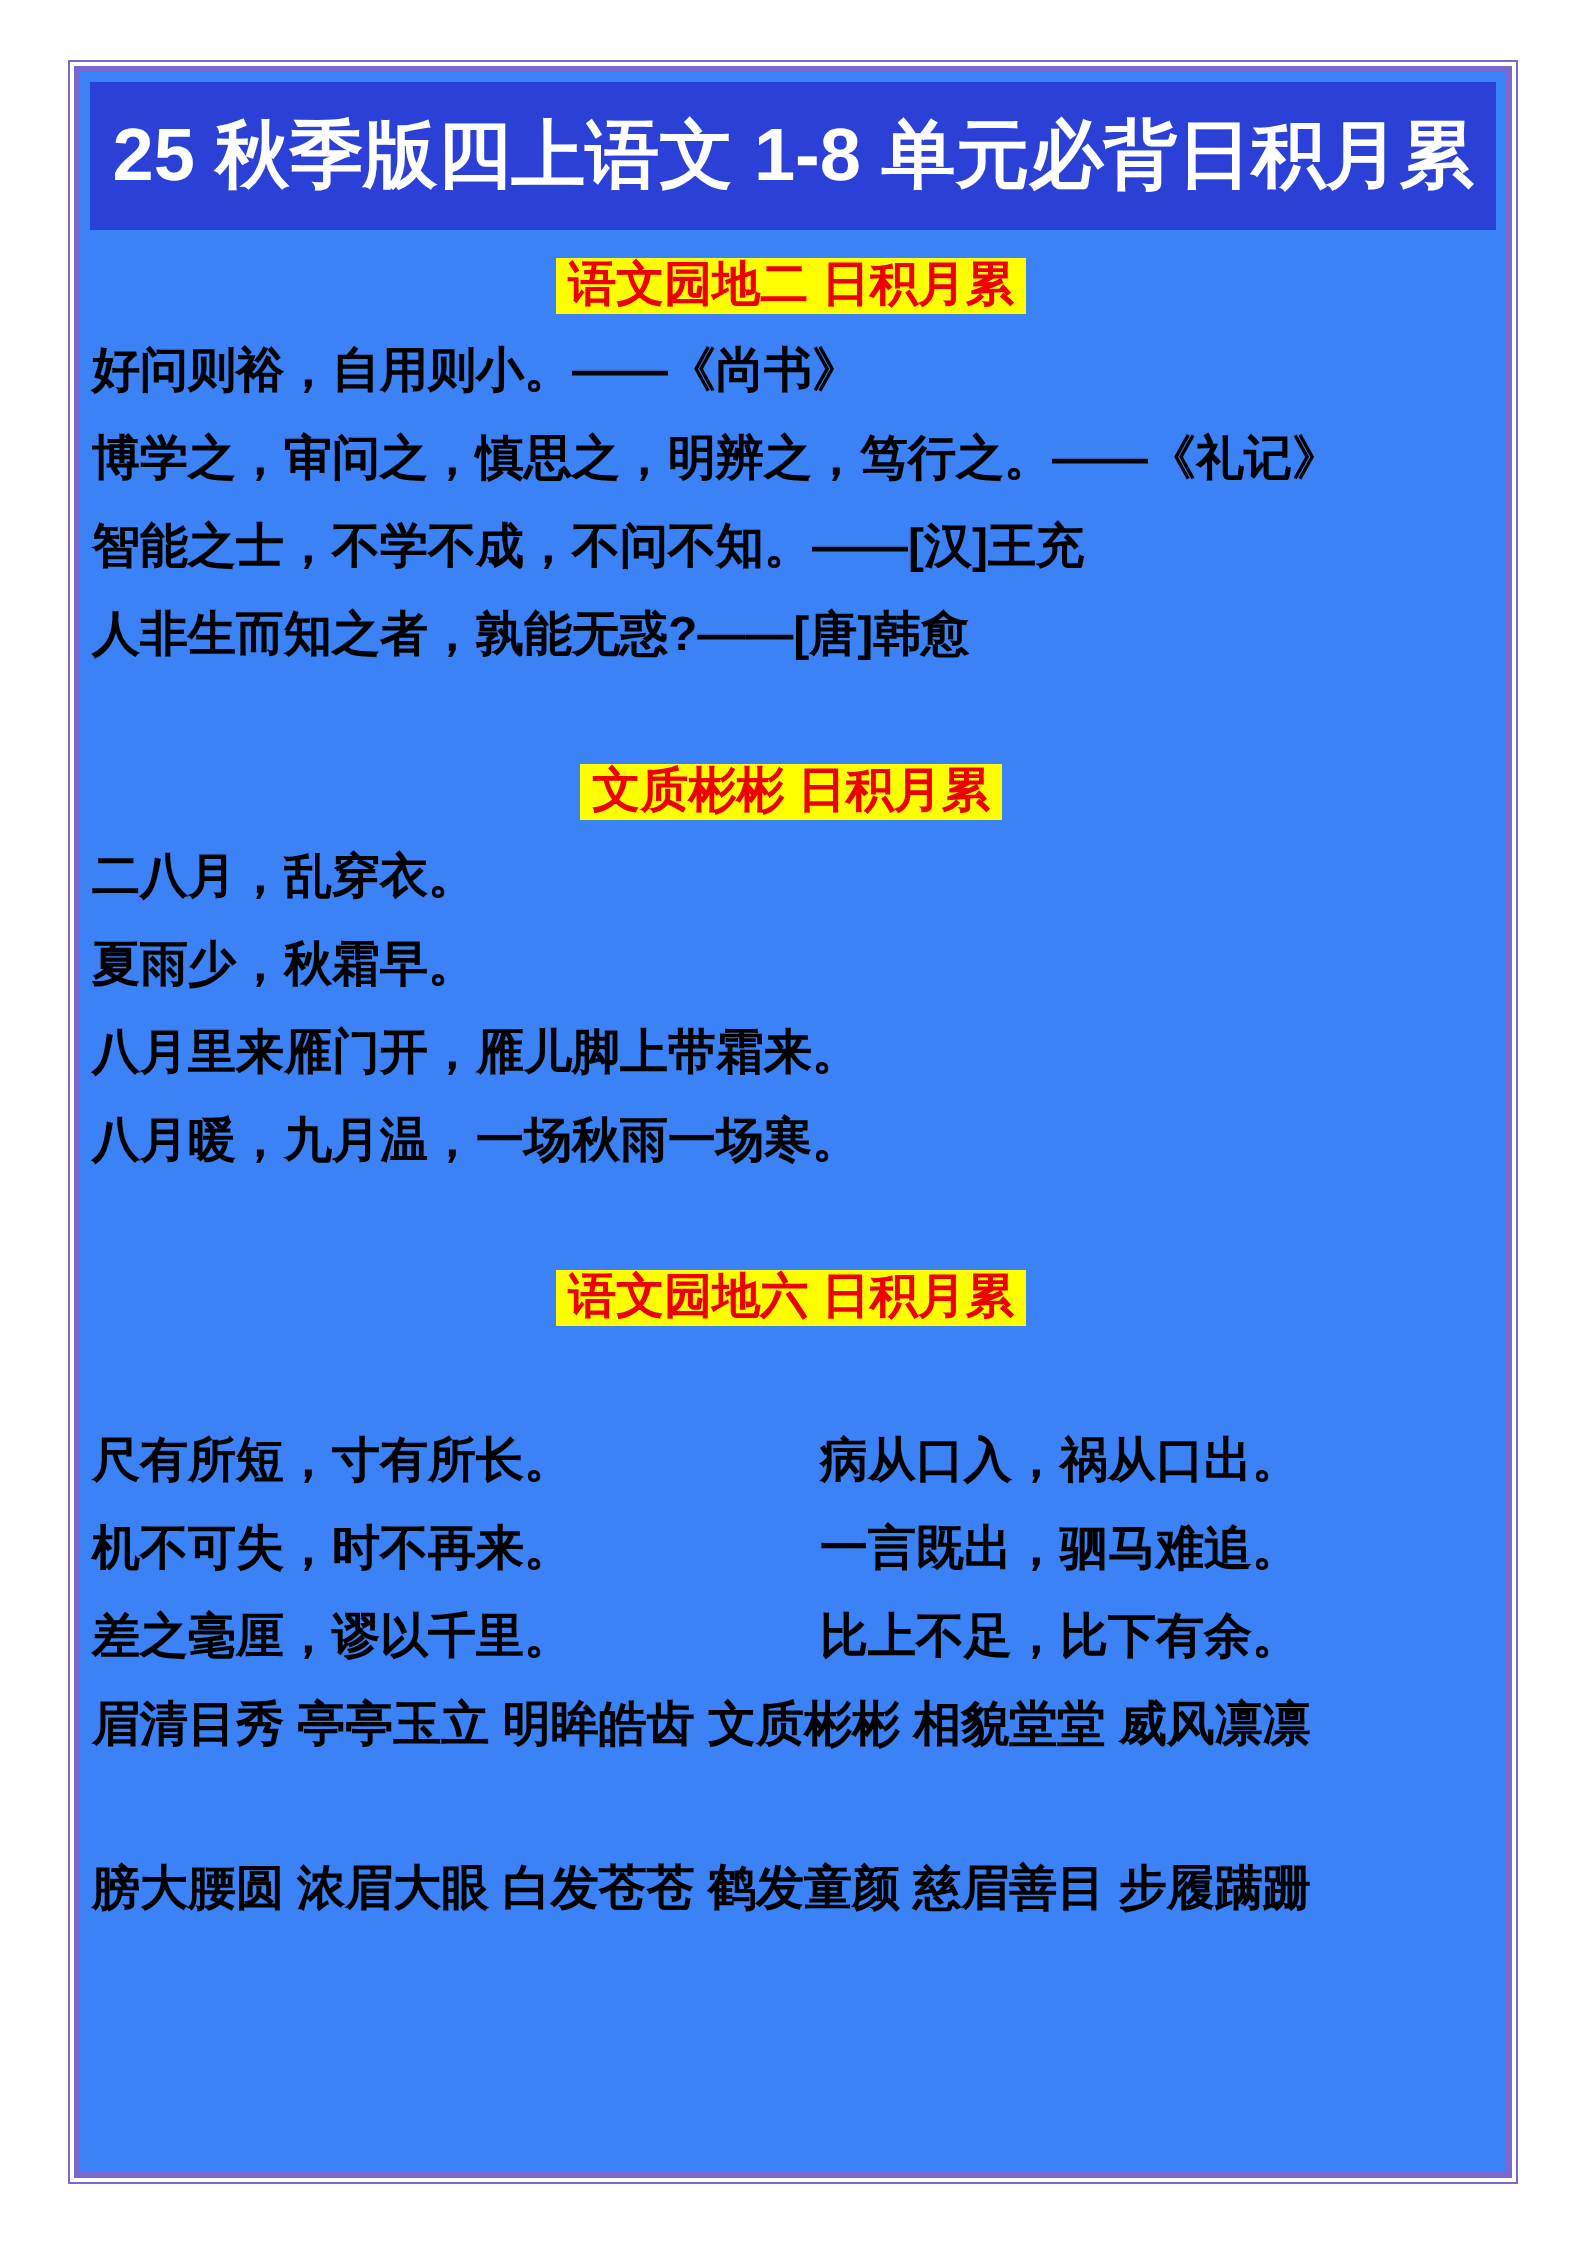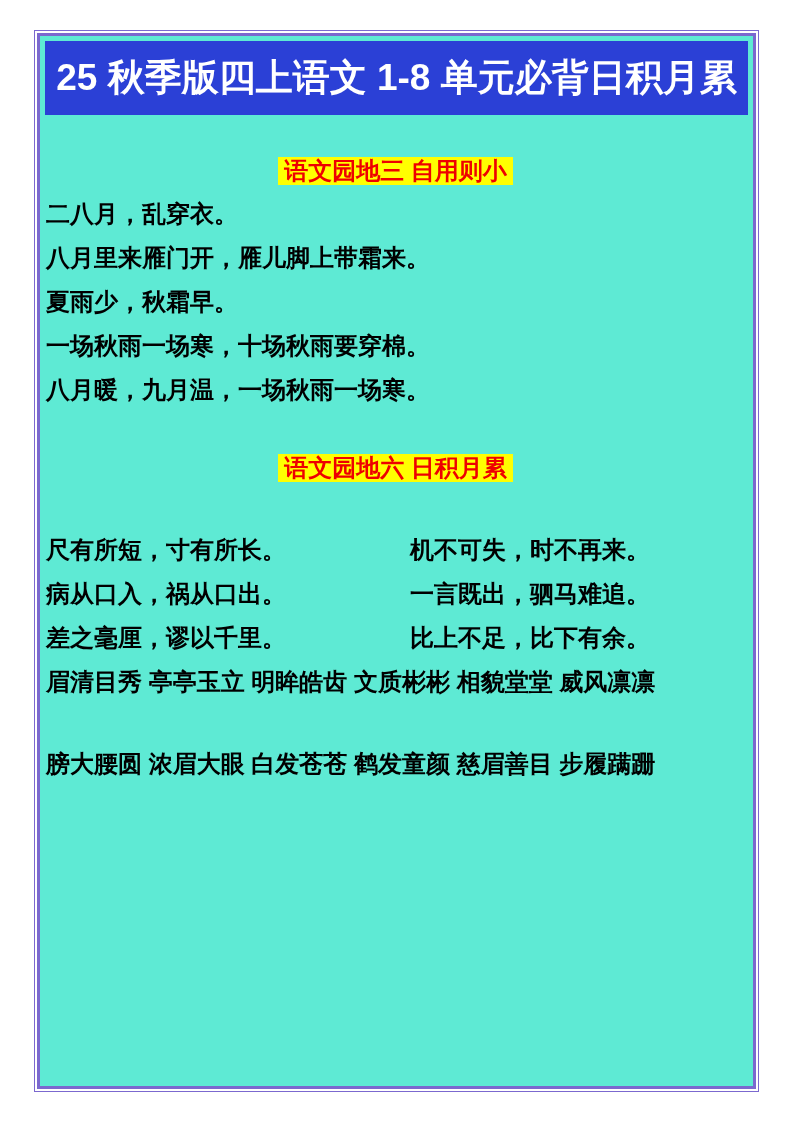--- a/index.html
+++ b/index.html
@@ -17,21 +17,21 @@
     font-family:"Liberation Sans","DejaVu Sans",sans-serif;
     position:relative;
     overflow:hidden;
   }
   .frame{
     position:absolute;
     left:37px;top:33px;right:37px;bottom:33px;
     border:3px solid var(--frame-border);
     outline:1px solid var(--frame-border);
     outline-offset:2px;
-    background:#5eead4;
+    background:#3b82f6;
   }
   .title-banner{
     margin:5px;
     height:74px;
     background:var(--header-bg);
     display:flex;align-items:center;justify-content:center;
   }
   .title-banner .title-text{
     color:#ffffff;
     font-size:37px;
@@ -77,40 +77,48 @@
 <body>
 
 <div class="frame">
 
   <div class="title-banner">
     <span class="title-text">25 秋季版四上语文 1-8 单元必背日积月累</span>
   </div>
 
   <div class="content">
 
+    <div class="section">
+      <div class="sec-head-row first">
+        <span class="sec-head">语文园地二 日积月累</span>
+      </div>
+      <p class="line">好问则裕，自用则小。——《尚书》</p>
+      <p class="line">博学之，审问之，慎思之，明辨之，笃行之。——《礼记》</p>
+      <p class="line">智能之士，不学不成，不问不知。——[汉]王充</p>
+      <p class="line">人非生而知之者，孰能无惑?——[唐]韩愈</p>
+    </div>
 
     <div class="section">
       <div class="sec-head-row">
-        <span class="sec-head">语文园地三 自用则小</span>
+        <span class="sec-head">文质彬彬 日积月累</span>
       </div>
       <p class="line">二八月，乱穿衣。</p>
+      <p class="line">夏雨少，秋霜早。</p>
       <p class="line">八月里来雁门开，雁儿脚上带霜来。</p>
-      <p class="line">夏雨少，秋霜早。</p>
-      <p class="line">一场秋雨一场寒，十场秋雨要穿棉。</p>
       <p class="line">八月暖，九月温，一场秋雨一场寒。</p>
     </div>
 
     <div class="section">
       <div class="sec-head-row">
         <span class="sec-head">语文园地六 日积月累</span>
       </div>
       <div class="two-col">
         <p class="line">尺有所短，寸有所长。</p>
+        <p class="line">病从口入，祸从口出。</p>
         <p class="line">机不可失，时不再来。</p>
-        <p class="line">病从口入，祸从口出。</p>
         <p class="line">一言既出，驷马难追。</p>
         <p class="line">差之毫厘，谬以千里。</p>
         <p class="line">比上不足，比下有余。</p>
       </div>
     </div>
 
     <div class="section">
       <p class="line">眉清目秀 亭亭玉立 明眸皓齿 文质彬彬 相貌堂堂 威风凛凛</p>
       <p class="line gap-above">膀大腰圆 浓眉大眼 白发苍苍 鹤发童颜 慈眉善目 步履蹒跚</p>
     </div>

